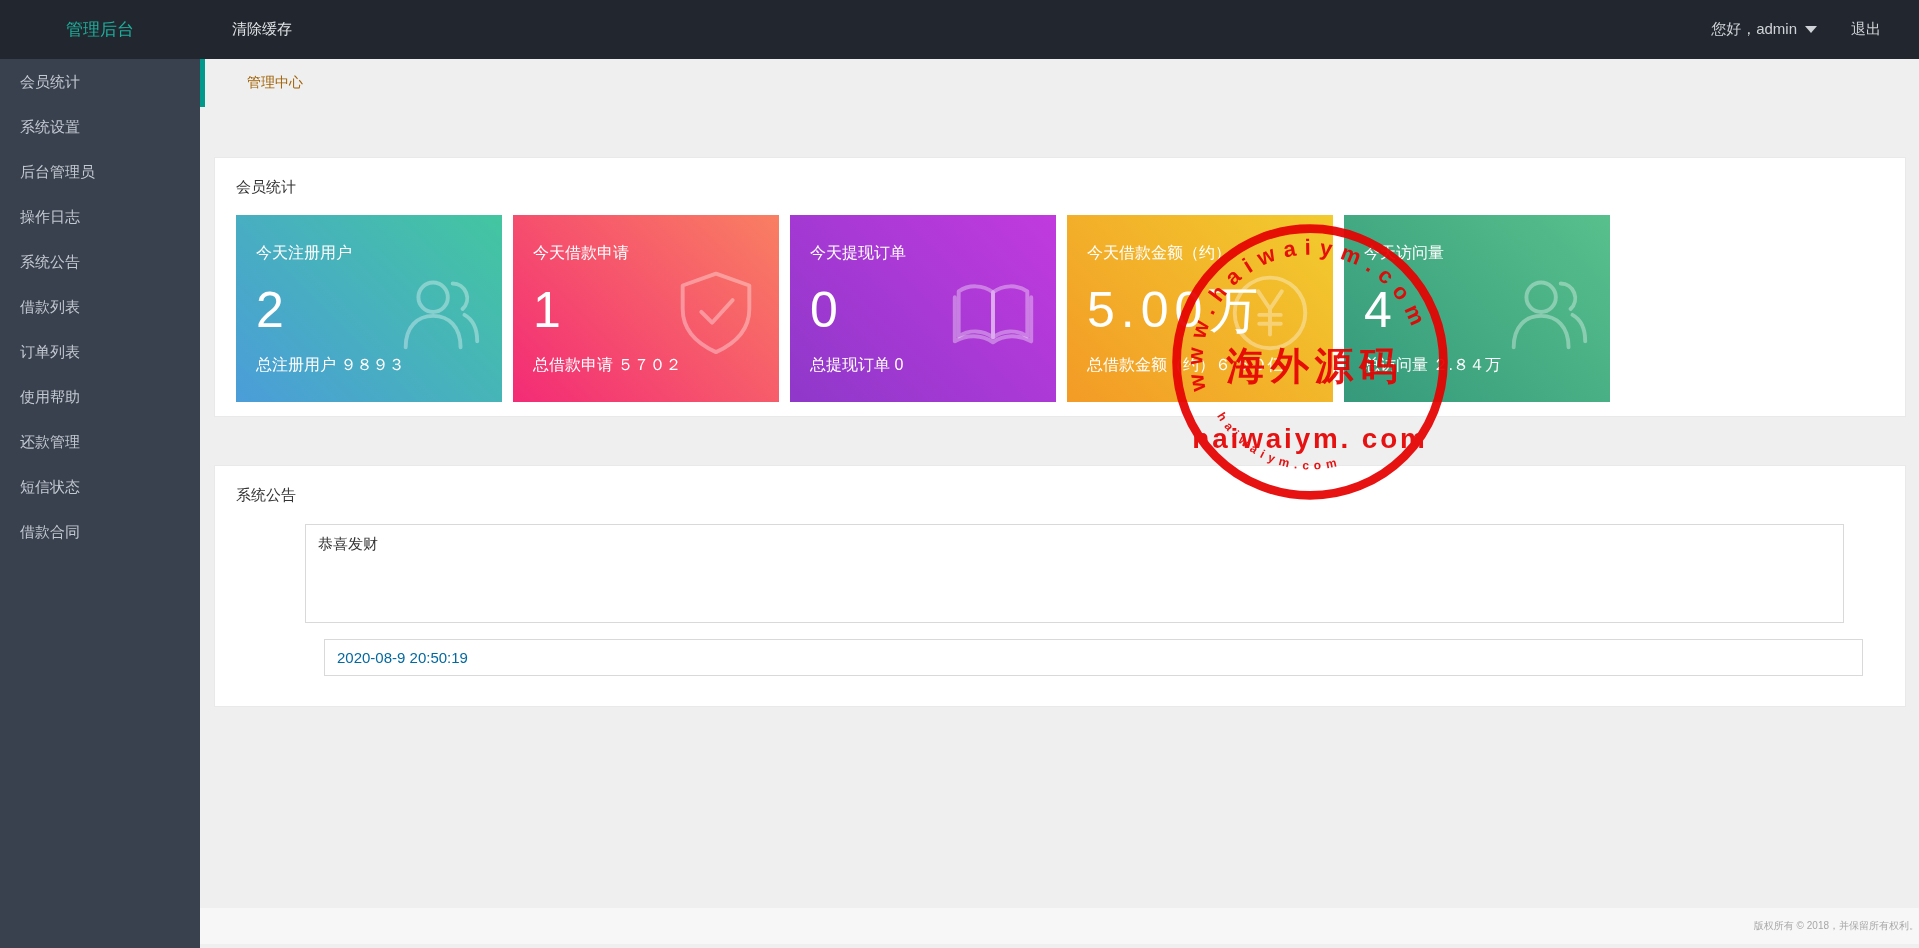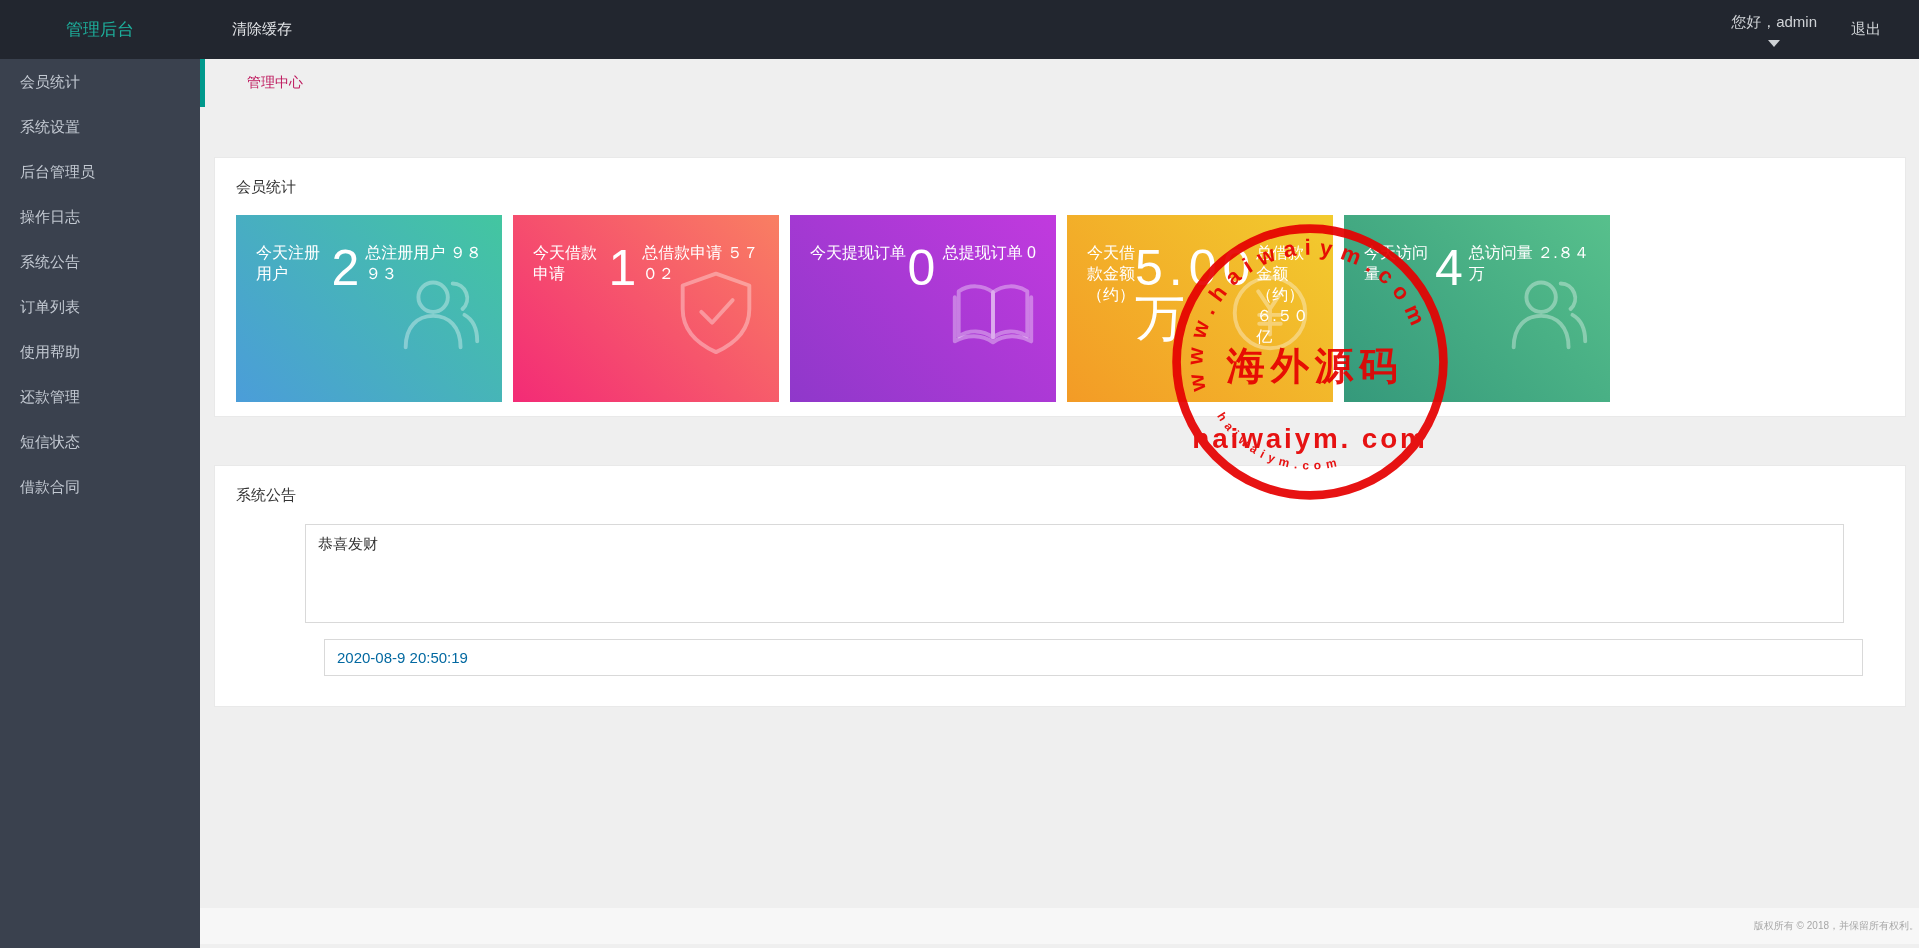--- a/index.html
+++ b/index.html
@@ -9,44 +9,44 @@
 
   
   .topbar { position:absolute; top:0; left:0; right:0; height:59px;
     background:#22262f; display:flex; align-items:center; z-index:5; }
   .brand { width:200px; text-align:center; color:var(--accent-text,#1daf9c);
     font-size:17px; cursor:pointer; }
   .clear-cache { margin-left:32px; color:#e2e4e7; font-size:15px; cursor:pointer; }
   .topbar-right { margin-left:auto; display:flex; align-items:center; gap:34px;
     padding-right:38px; }
   .user-menu { color:#cfd2d6; font-size:15px; display:flex; align-items:center;
-    gap:8px; cursor:pointer;flex-direction:column; }
+    gap:8px; cursor:pointer; }
   .caret { display:inline-block; width:0; height:0; border-left:6px solid transparent;
     border-right:6px solid transparent; border-top:7px solid #cfd2d6; }
   .logout { color:#cfd2d6; font-size:15px; cursor:pointer; }
 
   
   .sidebar { position:absolute; top:59px; left:0; bottom:0; width:200px;
     background:#3a414e; }
   .side-item { height:45px; line-height:45px; padding-left:20px; color:#c3c9d2;
     font-size:15px; cursor:pointer; }
 
   
   .main { position:absolute; top:59px; left:200px; right:0; bottom:0;
     background:#efefef; }
   .breadcrumb-row { height:48px; border-left:5px solid var(--accent,#00998c);
-    display:flex; align-items:center; padding-left:42px; color:#be185d;
+    display:flex; align-items:center; padding-left:42px; color:#a16207;
     font-size:14px; }
 
   .panel { margin:0 13px 0 14px; background:#ffffff; border:1px solid #e9e9e9; }
   .panel h3 { font-size:15px; font-weight:400; color:#333; padding:20px 0 0 21px; }
   .panel-stats { margin-top:50px; height:260px; }
   .cards { display:flex; gap:11px; padding:18px 21px 0 21px; }
   .card { position:relative; width:266px; height:187px; color:#fff;
-    padding:28px 20px 26px 20px; display:flex; flex-direction:row;
+    padding:28px 20px 26px 20px; display:flex; flex-direction:column;
     justify-content:space-between; overflow:hidden; }
   .card-label { font-size:16px; }
   .card-value { font-size:50px; line-height:1; letter-spacing:6px; }
   .card-total { font-size:16px; }
   .card-icon { position:absolute; right:14px; top:50%; transform:translateY(-46%);
     width:98px; height:98px; }
   .card-icon * { stroke:rgba(255,255,255,0.35); fill:none; stroke-width:4;
     stroke-linecap:round; stroke-linejoin:round; }
 
   .panel-notice { margin-top:48px; height:242px; }
@@ -85,20 +85,21 @@
       <div class="logout">退出</div>
     </div>
   </header>
 
   <aside class="sidebar">
     <div class="side-item">会员统计</div>
     <div class="side-item">系统设置</div>
     <div class="side-item">后台管理员</div>
     <div class="side-item">操作日志</div>
     <div class="side-item">系统公告</div>
+    <div class="side-item">借款列表</div>
     <div class="side-item">订单列表</div>
     <div class="side-item">使用帮助</div>
     <div class="side-item">还款管理</div>
     <div class="side-item">短信状态</div>
     <div class="side-item">借款合同</div>
   </aside>
 
   <main class="main">
 
     <div class="breadcrumb-row">

